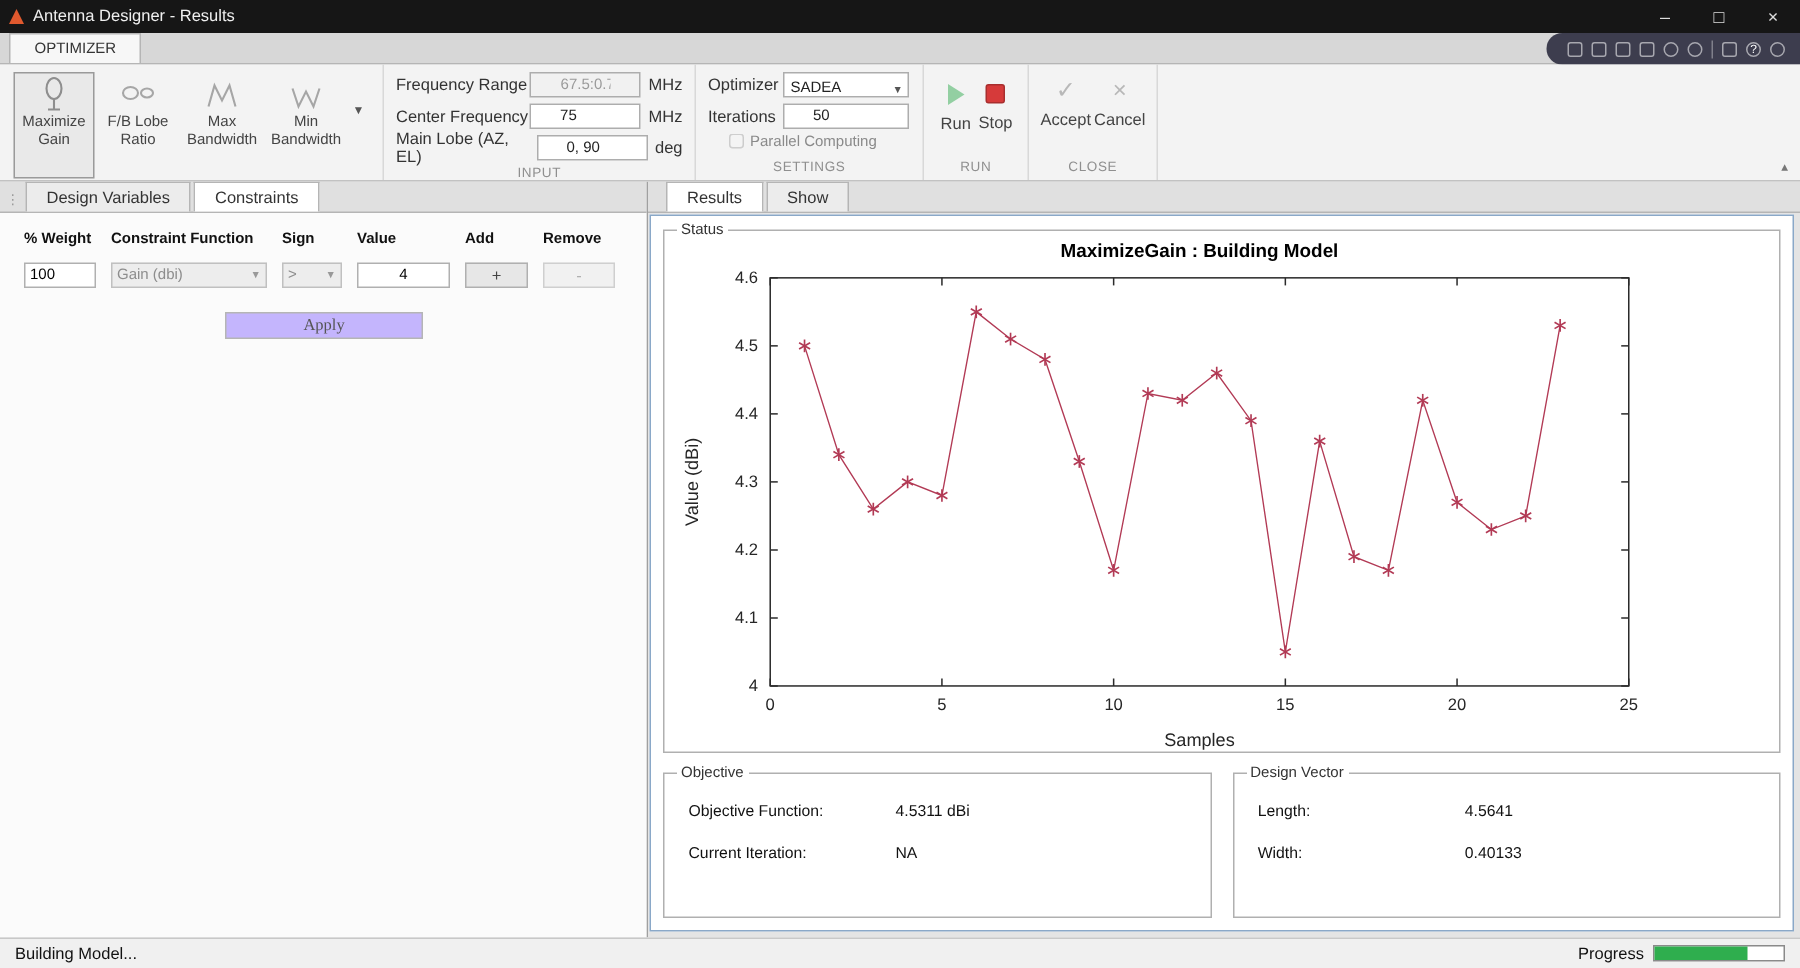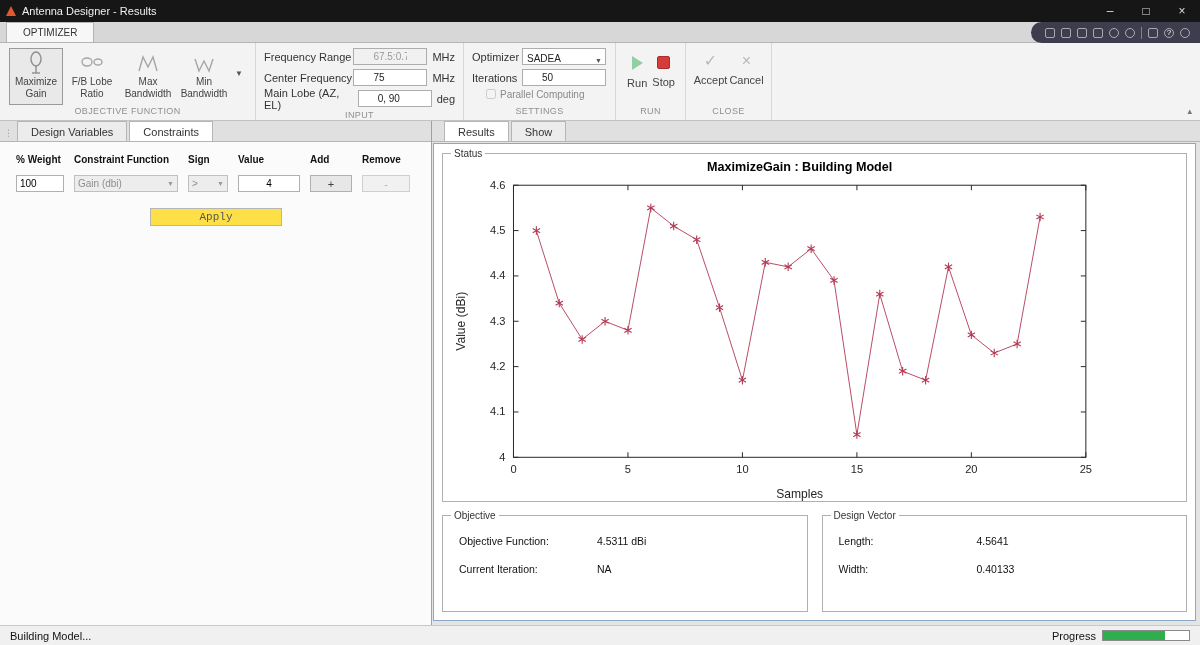--- a/index.html
+++ b/index.html
@@ -68,21 +68,21 @@
   .left-body{flex:1;background:#fbfbfb;padding:12px 8px}
 
   .ctable{display:grid;grid-template-columns:48px 104px 40px 62px 42px 48px;column-gap:10px;align-items:center;padding-left:8px}
   .chead{font-weight:bold;font-size:10px;padding-bottom:10px;color:#111}
   .cinput{height:17px;border:1px solid #b0b0b0;font-size:10px;padding:0 3px;width:100%;font-family:inherit}
   .ccombo{display:flex;align-items:center;height:17px;border:1px solid #c0c0c0;background:#ededed;color:#8d8d8d;font-size:10px;padding:0 3px;width:100%}
   .ccombo .combo-text{flex:1;overflow:hidden;white-space:nowrap}
   .ccombo .combo-arrow{font-size:7px;color:#999}
   .cbtn{height:17px;border:1px solid #b0b0b0;background:#e7e7e7;font-size:11px;color:#444;width:100%;font-family:inherit}
   .cbtn.disabled{color:#b0b0b0;background:#f1f1f1;border-color:#cfcfcf}
-  .apply-btn{display:block;width:132px;height:18px;margin:16px 0 0 142px;background:#fde047;border:1px solid #b5b5b5;color:#555;font-size:11px;font-family:Liberation Mono, monospace}
+  .apply-btn{display:block;width:132px;height:18px;margin:16px 0 0 142px;background:#c4b5fd;border:1px solid #b5b5b5;color:#555;font-size:11px;font-family:Liberation Serif, serif}
 
   
   .right-body{flex:1;margin:1px 4px 4px 1px;border:1px solid #8aa8c8;background:#fff;padding:4px 8px 8px 8px;display:flex;flex-direction:column;min-height:0}
   fieldset{border:1px solid #b0b0b0;padding:2px 8px}
   legend{font-size:10px;color:#333;padding:0 3px}
   .status-fs{flex:1;display:flex;align-items:center;justify-content:space-between;min-height:0;margin-bottom:8px}
   .chart-wrap{width:655px}
   .chart-wrap svg{display:block;width:100%}
   .bottom-row{display:flex;gap:14px;height:102px;flex:0 0 auto}
   .bottom-row fieldset{flex:1}
@@ -160,21 +160,20 @@
           <span>Max Bandwidth</span>
         </button>
         <button class="obtn">
           <svg class="oicon" viewBox="0 0 26 24">
             <path d="M4 8 L8 20 L13 10 L18 20 L22 8" fill="none" stroke="#a6a6a6" stroke-width="1.4"></path>
           </svg>
           <span>Min Bandwidth</span>
         </button>
         <span class="obj-dd">▼</span>
       </div>
-      <div class="slabel">OBJECTIVE FUNCTION</div>
     </div>
 
     <div class="rsection" style="width:208px">
       <div class="content" style="flex-direction:column">
         <div class="frow">
           <span class="flabel">Frequency Range</span>
           <input class="finput dis" disabled="" value="67.5:0.75:82.5" style="">
           <span class="funit">MHz</span>
         </div>
         <div class="frow">

